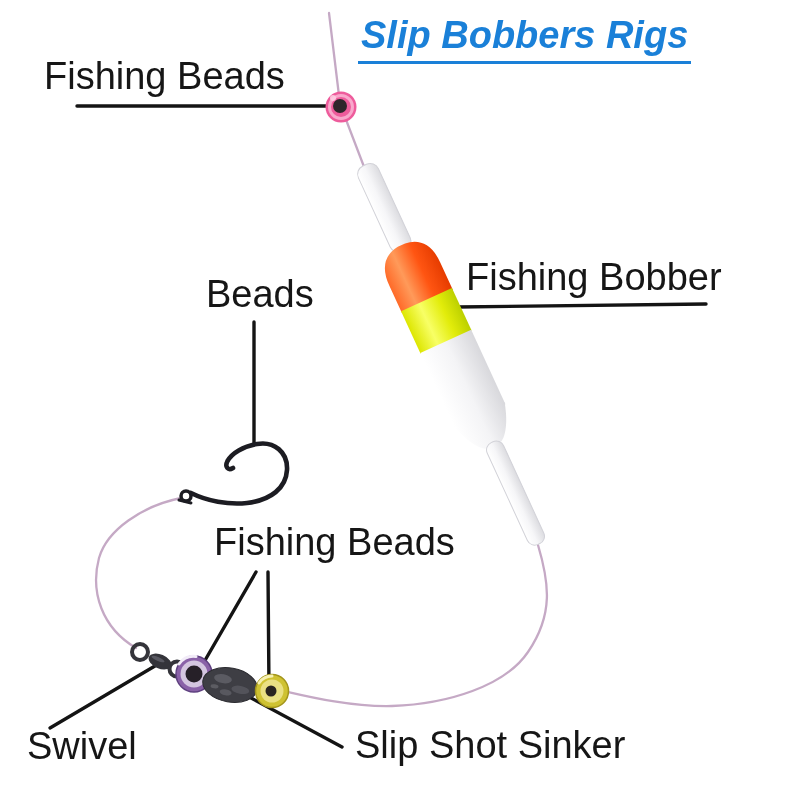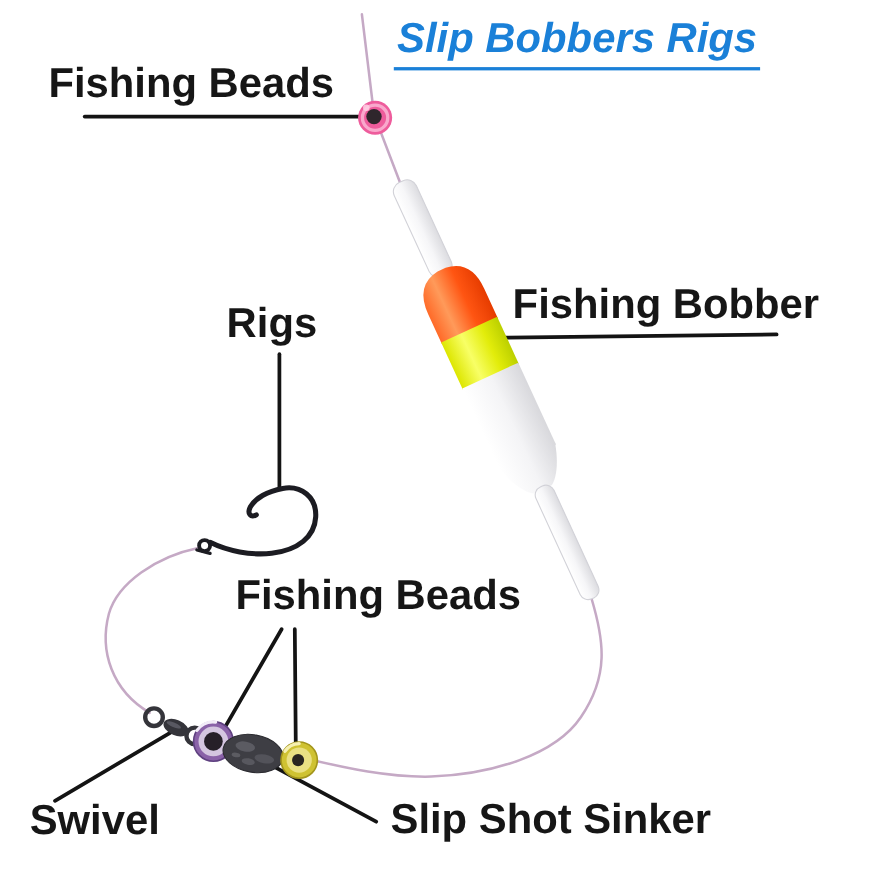--- a/index.html
+++ b/index.html
@@ -8,21 +8,21 @@
     position:relative;
     width:800px;height:800px;
     margin:0 auto;
     background:var(--background,#fff);
     overflow:hidden;
     font-family:"Liberation Sans", sans-serif;
   }
   .stage svg{position:absolute;left:0;top:0;}
   .lbl{
     position:absolute;
-    font-weight:bold;
+    font-weight:normal;
     font-size:38px;
     line-height:1.05;
     color:var(--label-black,#161616);
     white-space:nowrap;
   }
   .title{
     position:absolute;
     left:358px;top:16px;
     font-weight:bold;
     font-style:italic;
@@ -138,20 +138,20 @@
       <path d="M 259 683 A 16 16 0 0 1 272 676" fill="none" stroke="#f6f0b2" stroke-width="3" stroke-linecap="round"></path>
     </g>
   </svg>
 
   <div class="title">Slip Bobbers Rigs</div>
 
   <div class="lbl lbl-beads-top">Fishing Beads</div>
 
   <div class="lbl lbl-bobber">Fishing Bobber</div>
 
-  <div class="lbl lbl-hook">Rigs</div>
+  <div class="lbl lbl-hook">Beads</div>
 
   <div class="lbl lbl-beads-mid">Fishing Beads</div>
 
   <div class="lbl lbl-swivel">Swivel</div>
 
   <div class="lbl lbl-sinker">Slip Shot Sinker</div>
 </div>
 
 </body></html>

